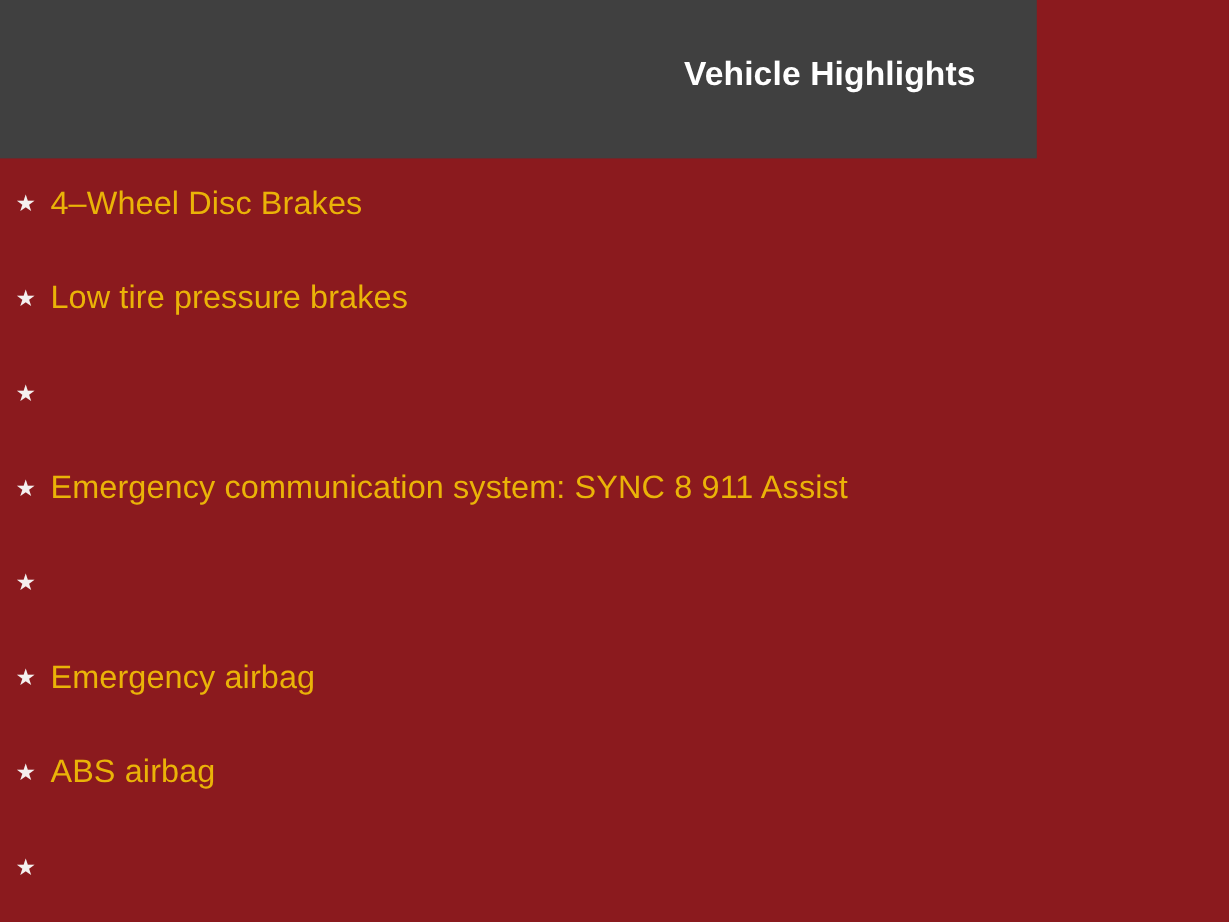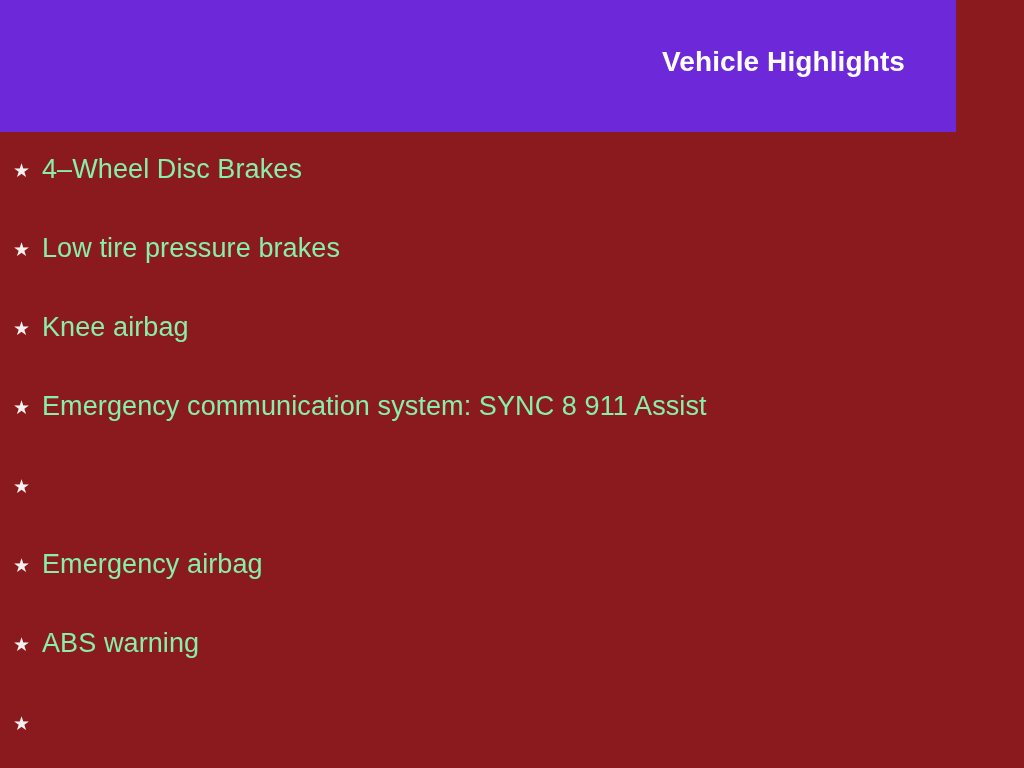--- a/index.html
+++ b/index.html
@@ -18,23 +18,23 @@
     position: relative;
     width: 1024px;
     height: 768px;
     background: #8b1a1e;
     overflow: hidden;
   }
   .slide-header {
     position: absolute;
     top: 0;
     left: 0;
-    width: 956px;
+    width: 864px;
     height: 132px;
-    background: #6d28d9;
+    background: #404040;
     box-sizing: border-box;
     display: flex;
     align-items: flex-start;
     justify-content: flex-end;
   }
   .slide-title {
     color: #ffffff;
     font-size: 28px;
     font-weight: bold;
     letter-spacing: 0.1px;
@@ -68,21 +68,21 @@
     width: 31px;
     color: #f4f1f0;
     font-size: 19px;
     line-height: 1;
     text-align: left;
     padding-left: 2px;
     box-sizing: border-box;
   }
   .highlight-text {
     flex: 0 1 auto;
-    color: #86efac;
+    color: #eab308;
     font-size: 27px;
     font-weight: normal;
     line-height: 1.15;
     letter-spacing: 0.1px;
   }
 </style>
 </head>
 <body>
 
 <div class="slide">
@@ -98,40 +98,39 @@
       <span class="highlight-text">4–Wheel Disc Brakes</span>
     </li>
 
     <li class="highlight-item" style="top: 97px;">
       <span class="bullet-star">★</span>
       <span class="highlight-text">Low tire pressure brakes</span>
     </li>
 
     <li class="highlight-item" style="top: 176px;">
       <span class="bullet-star">★</span>
-      <span class="highlight-text">Knee airbag</span>
     </li>
 
     <li class="highlight-item" style="top: 255px;">
       <span class="bullet-star">★</span>
       <span class="highlight-text">Emergency communication system: SYNC 8 911 Assist</span>
     </li>
 
     <li class="highlight-item" style="top: 334px;">
       <span class="bullet-star">★</span>
     </li>
 
     <li class="highlight-item" style="top: 413px;">
       <span class="bullet-star">★</span>
       <span class="highlight-text">Emergency airbag</span>
     </li>
 
     <li class="highlight-item" style="top: 492px;">
       <span class="bullet-star">★</span>
-      <span class="highlight-text">ABS warning</span>
+      <span class="highlight-text">ABS airbag</span>
     </li>
 
     <li class="highlight-item" style="top: 571px;">
       <span class="bullet-star">★</span>
     </li>
 
   </ul>
 
 </div>
 

